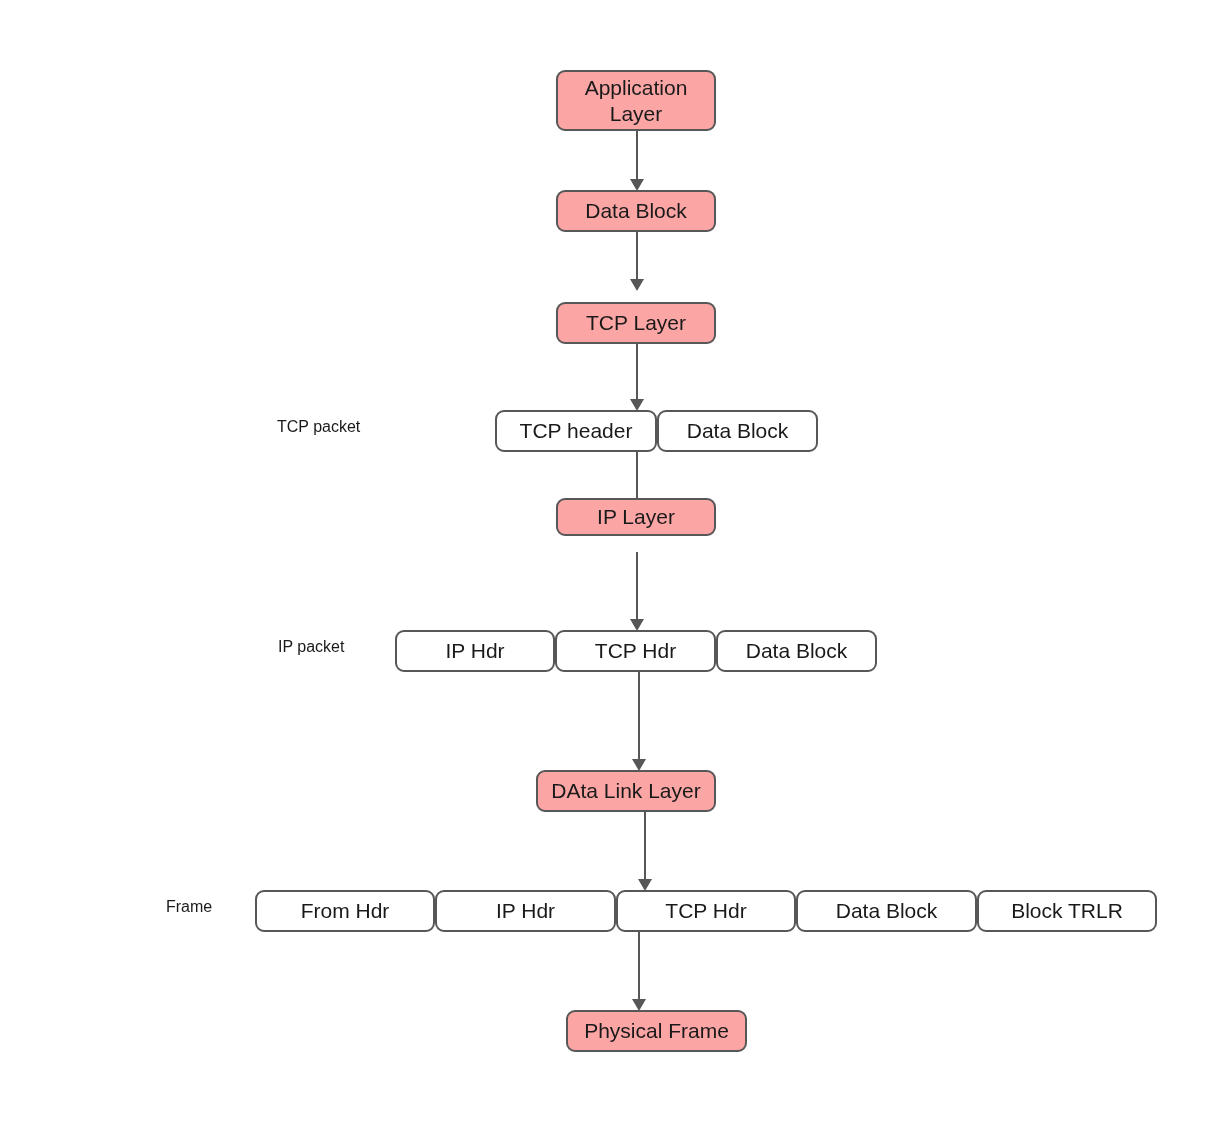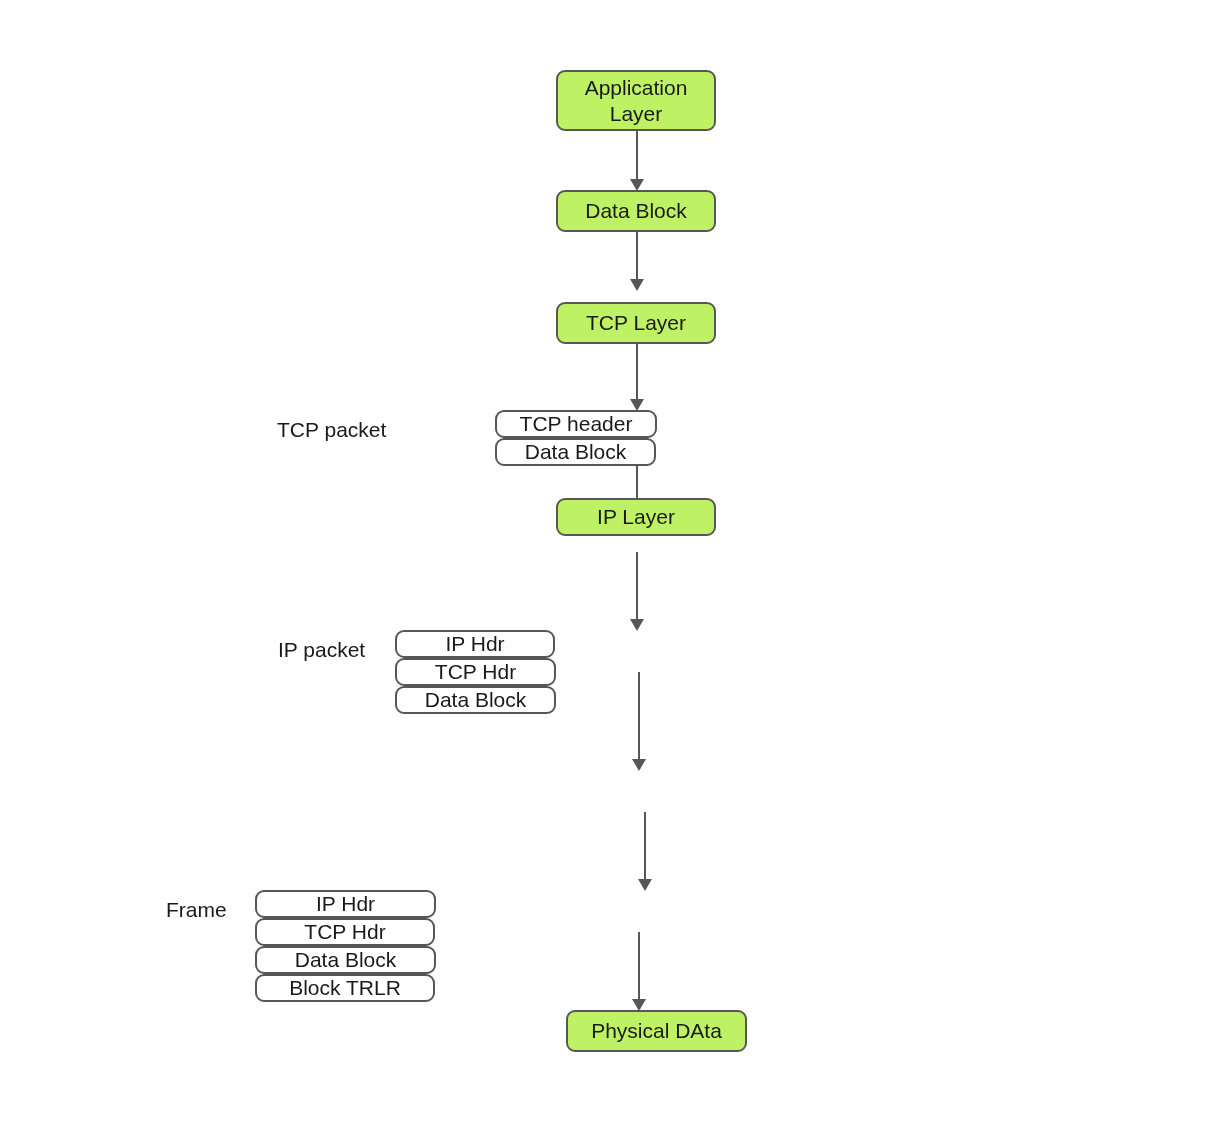--- a/index.html
+++ b/index.html
@@ -17,60 +17,59 @@
     width: 1232px;
     height: 1122px;
     background: #ffffff;
     overflow: hidden;
   }
 
   
   .node {
     position: absolute;
     box-sizing: border-box;
-    background: #bef264;
+    background: #fca5a5;
     border: 2px solid #575757;
     border-radius: 9px;
     display: flex;
     align-items: center;
     justify-content: center;
     text-align: center;
     font-size: 21px;
     line-height: 1.22;
     color: #1a1a1a;
     z-index: 3;
     white-space: pre-line;
   }
 
   
   .packet-row {
     position: absolute;
     display: flex;
     align-items: stretch;
     z-index: 3;
-    flex-direction: column;
   }
   .packet-row .seg {
     box-sizing: border-box;
     background: #ffffff;
     border: 2px solid #575757;
     border-radius: 9px;
     display: flex;
     align-items: center;
     justify-content: center;
     text-align: center;
     font-size: 21px;
     color: #1a1a1a;
     height: 100%;
   }
 
   
   .row-label {
     position: absolute;
-    font-size: 21px;
+    font-size: 16px;
     color: #1a1a1a;
     white-space: nowrap;
     z-index: 2;
   }
 
   
   .arrow {
     position: absolute;
     z-index: 1;
   }
@@ -141,40 +140,42 @@
 
   <div class="node" style="left:556px; top:70px; width:160px; height:61px;">Application
 Layer</div>
 
   <div class="node" style="left:556px; top:190px; width:160px; height:42px;">Data Block</div>
 
   <div class="node" style="left:556px; top:290px; width:160px; height:42px;margin-top:12px;">TCP Layer</div>
 
   <div class="node" style="left:556px; top:498px; width:160px; height:38px;">IP Layer</div>
 
+  <div class="node" style="left:536px; top:770px; width:180px; height:42px;">DAta Link Layer</div>
 
-  <div class="node" style="left:566px; top:1010px; width:181px; height:42px;">Physical DAta</div>
+  <div class="node" style="left:566px; top:1010px; width:181px; height:42px;">Physical Frame</div>
 
   <div class="row-label" style="left:277px; top:418px;">TCP packet</div>
 
   <div class="packet-row" style="left:495px; top:410px; width:323px; height:42px;">
     <div class="seg" style="width:162px;">TCP header</div>
     <div class="seg" style="width:161px;">Data Block</div>
   </div>
 
   <div class="row-label" style="left:230px; top:638px;margin-left:48px;">IP packet</div>
 
   <div class="packet-row" style="left:395px; top:630px; width:482px; height:42px;">
     <div class="seg" style="width:160px;">IP Hdr</div>
     <div class="seg" style="width:161px;">TCP Hdr</div>
     <div class="seg" style="width:161px;">Data Block</div>
   </div>
 
   <div class="row-label" style="left:166px; top:898px;text-align:right;">Frame</div>
 
   <div class="packet-row" style="left:255px; top:890px; width:902px; height:42px;">
+    <div class="seg" style="width:180px;">From Hdr</div>
     <div class="seg" style="width:181px;">IP Hdr</div>
     <div class="seg" style="width:180px;">TCP Hdr</div>
     <div class="seg" style="width:181px;">Data Block</div>
     <div class="seg" style="width:180px;">Block TRLR</div>
   </div>
 
 </div>
 
 </body></html>

